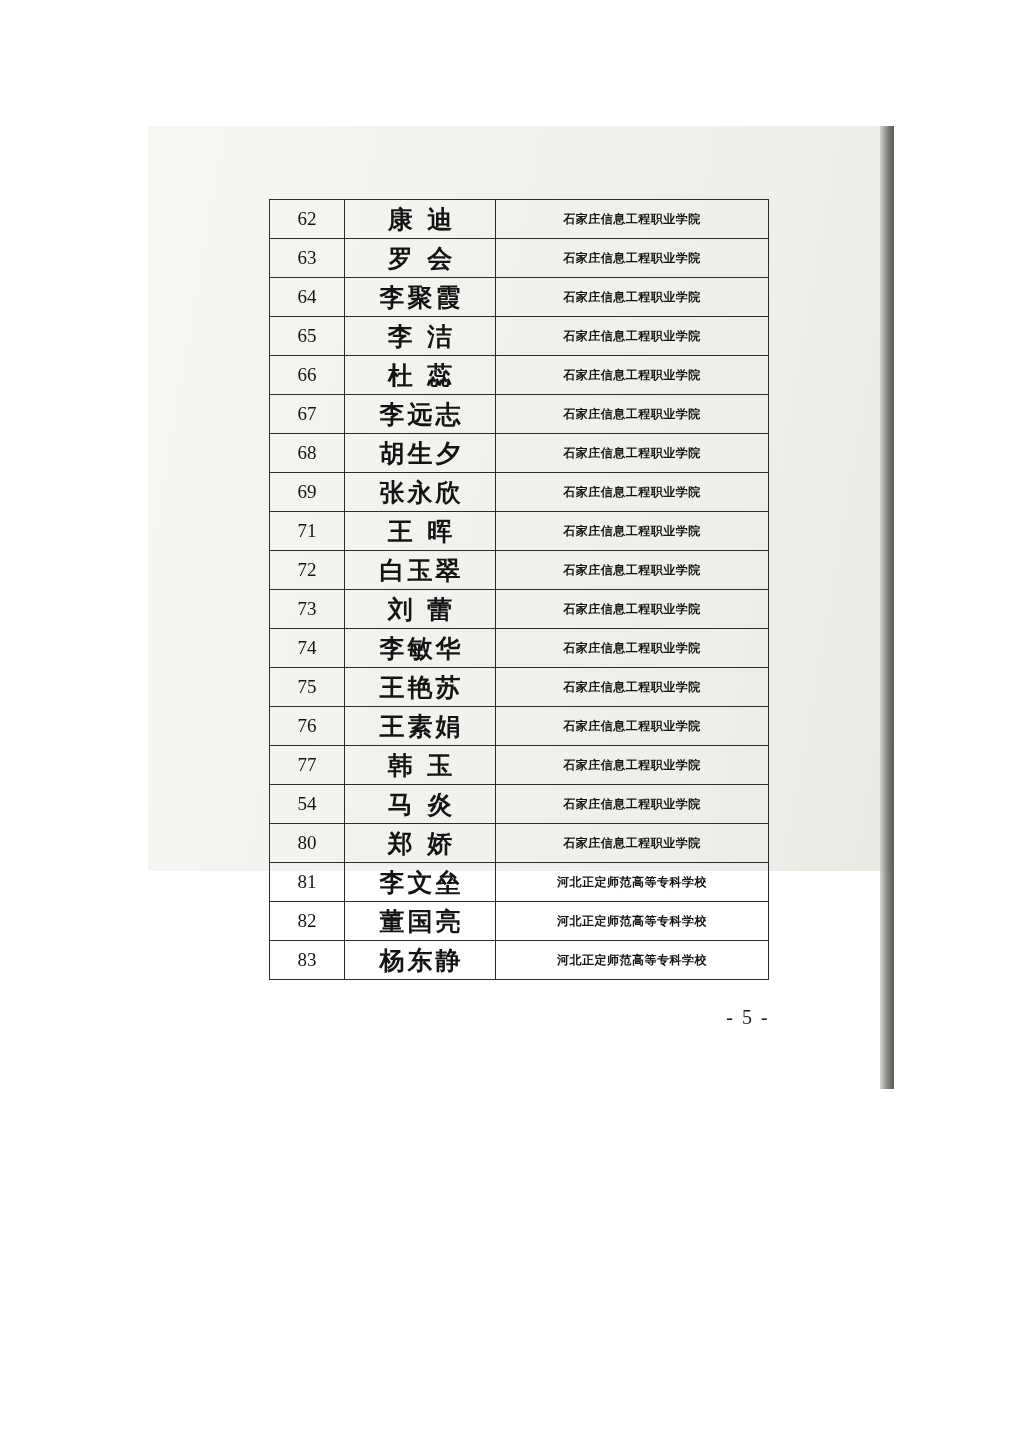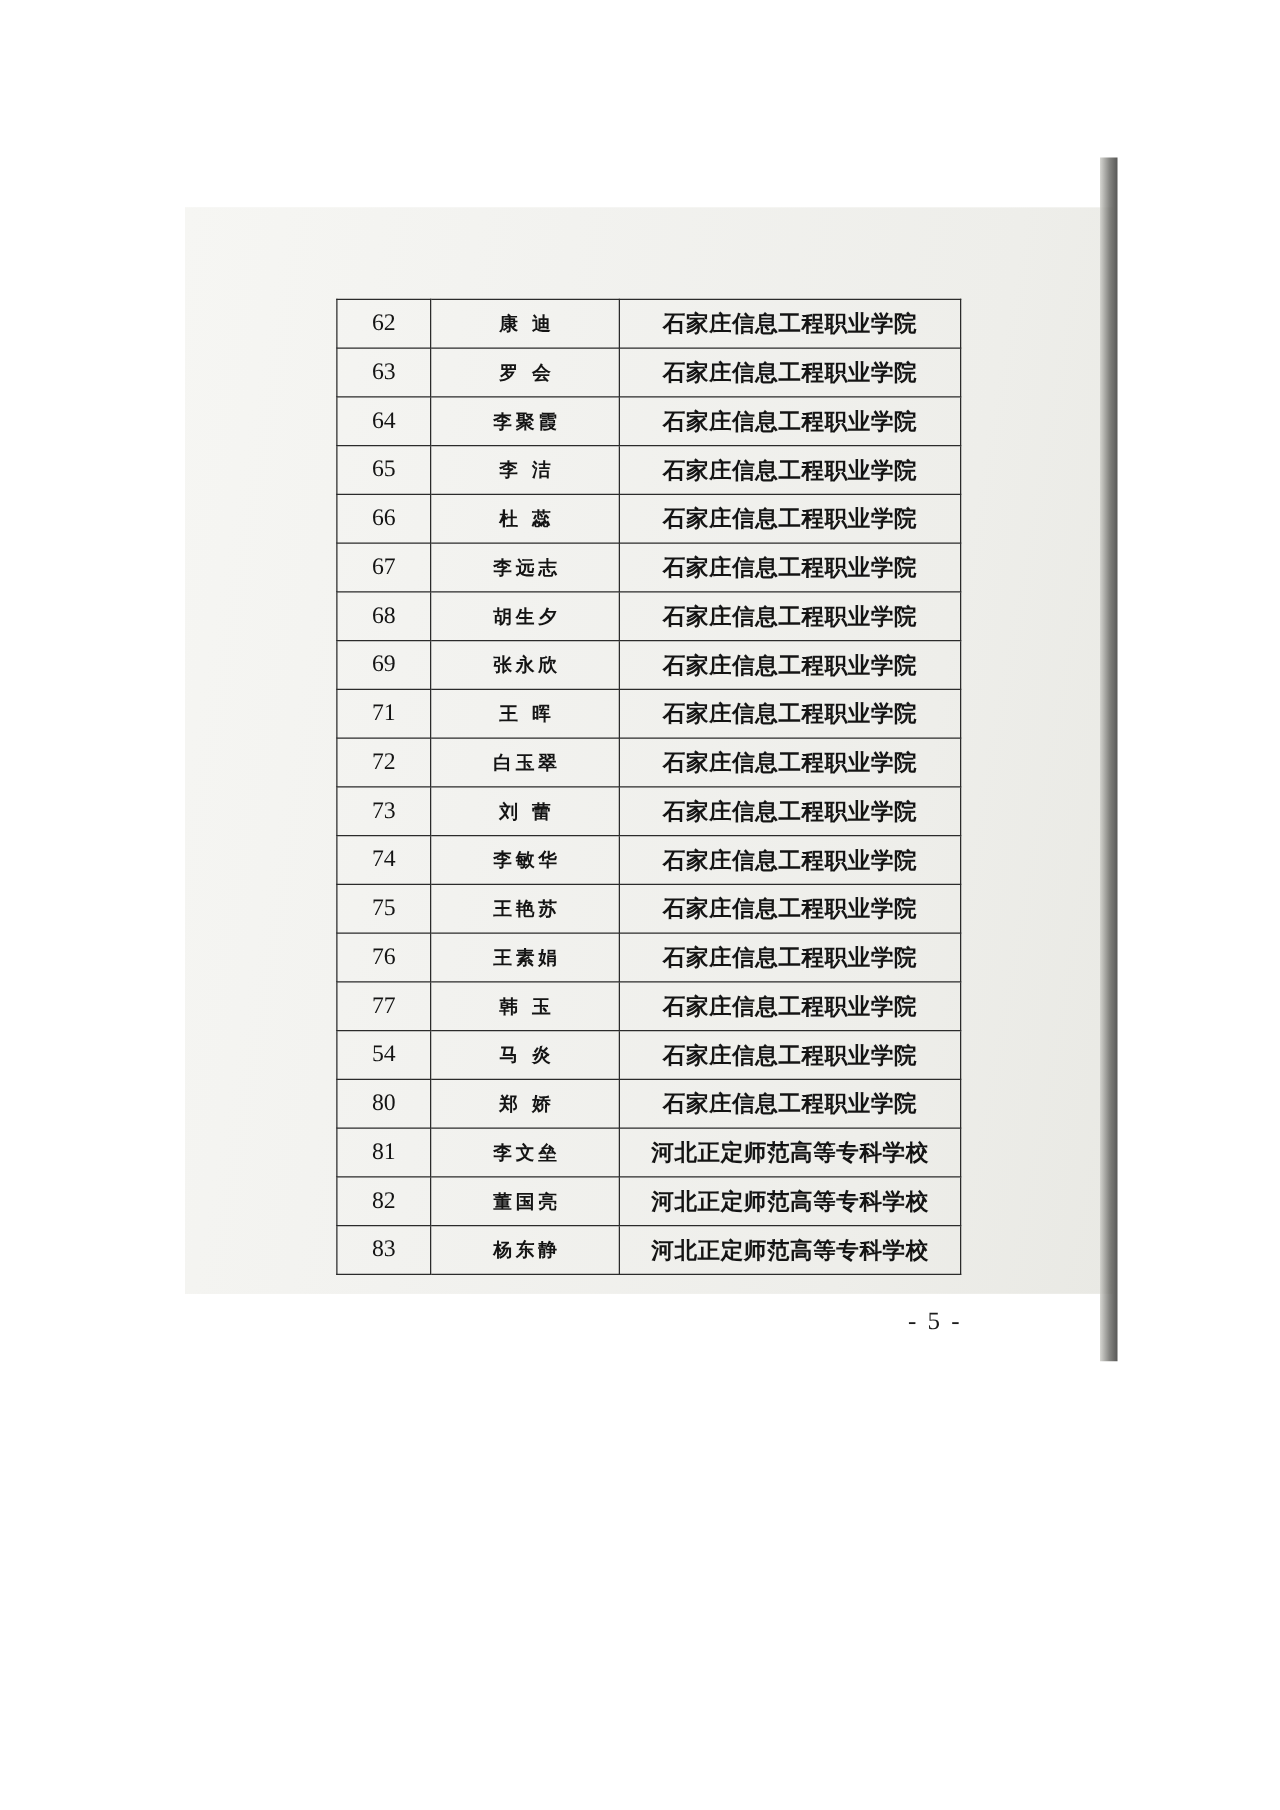--- a/index.html
+++ b/index.html
@@ -14,24 +14,23 @@
     font-family: "Liberation Serif", serif;
     overflow: hidden;
   }
 
   
   #page-sheet {
     position: absolute;
     left: 148px;
     top: 126px;
     width: 742px;
-    height: 869px;
+    height: 745px;
     background: #f3f3f0;
     box-shadow: 0 0 0 0 transparent;
-    margin-top: 40px;
   }
   
   #page-sheet::before {
     content: "";
     position: absolute;
     inset: 0;
     background: linear-gradient(100deg, #f6f6f3 0%, #f2f2ef 35%, #eeeeea 75%, #e9e9e4 100%);
   }
   
   #binding-edge {
@@ -68,29 +67,29 @@
     background: transparent;
   }
   .col-index {
     width: 72px;
     font-family: "Liberation Serif", serif;
     font-size: 19px;
   }
   .col-name {
     width: 148px;
     font-family: "DejaVu Sans", sans-serif;
-    font-size: 15px;
+    font-size: 25px;
     font-weight: 600;
     letter-spacing: 3px;
     text-indent: 3px;
   }
   .col-org {
     width: 270px;
     font-family: "DejaVu Sans", sans-serif;
-    font-size: 18px;
+    font-size: 12px;
     font-weight: 600;
     letter-spacing: 0.5px;
   }
 
   
   #page-number {
     position: absolute;
     left: 540px;
     top: 880px;
     width: 120px;

